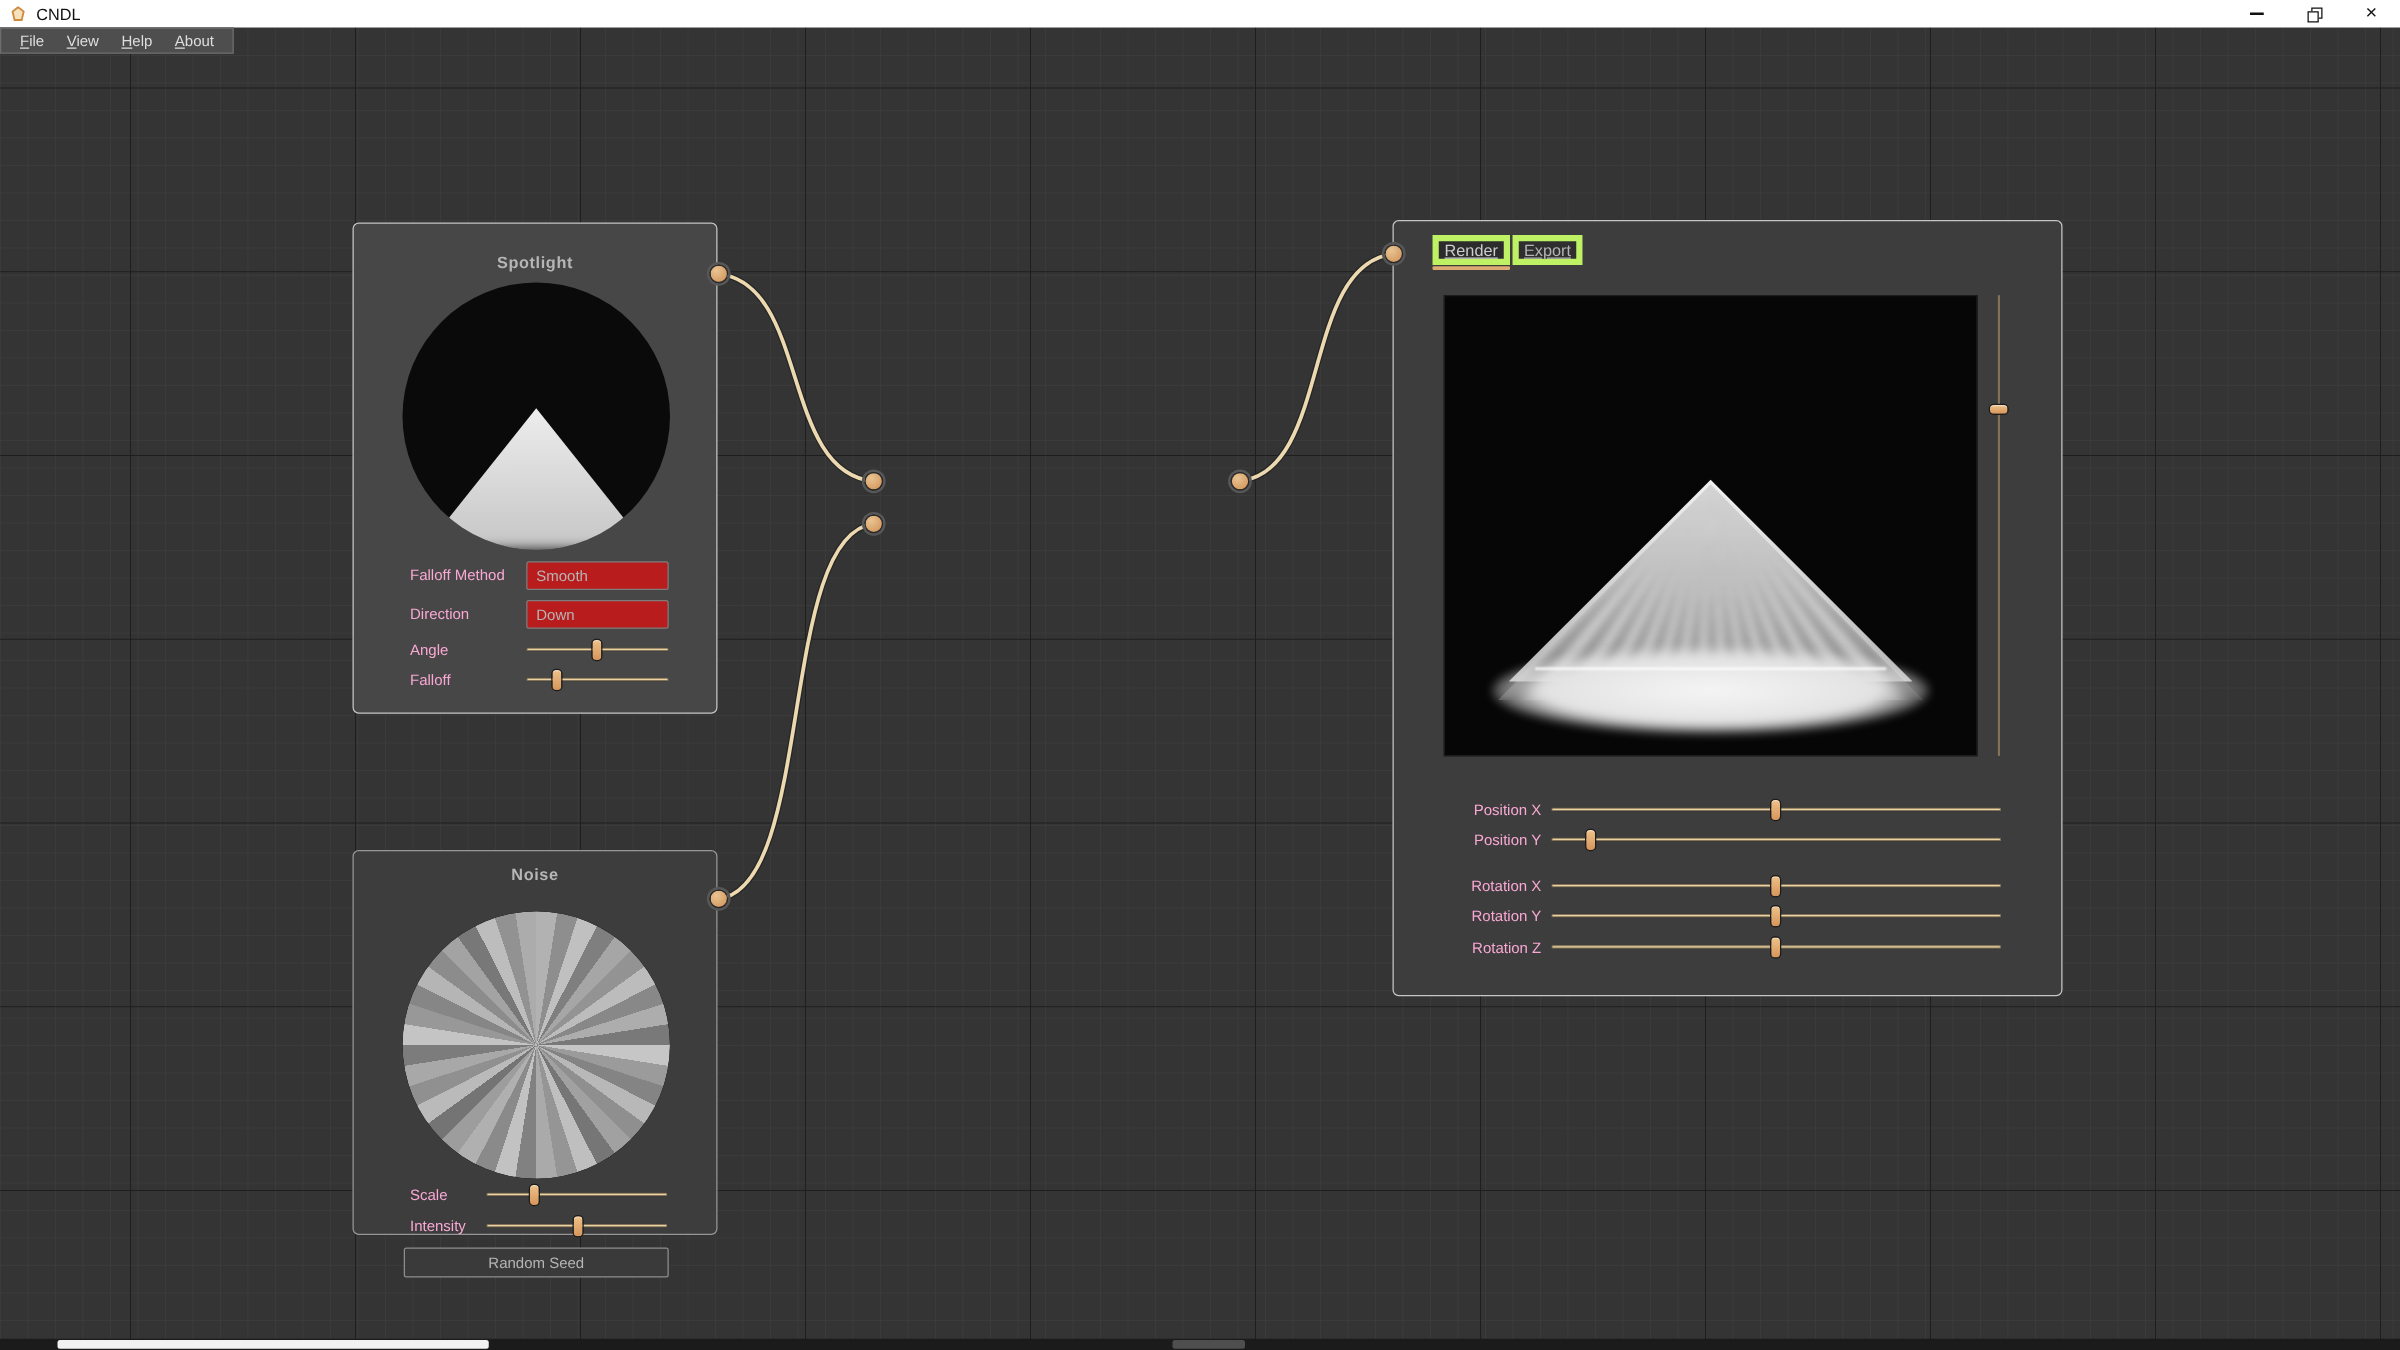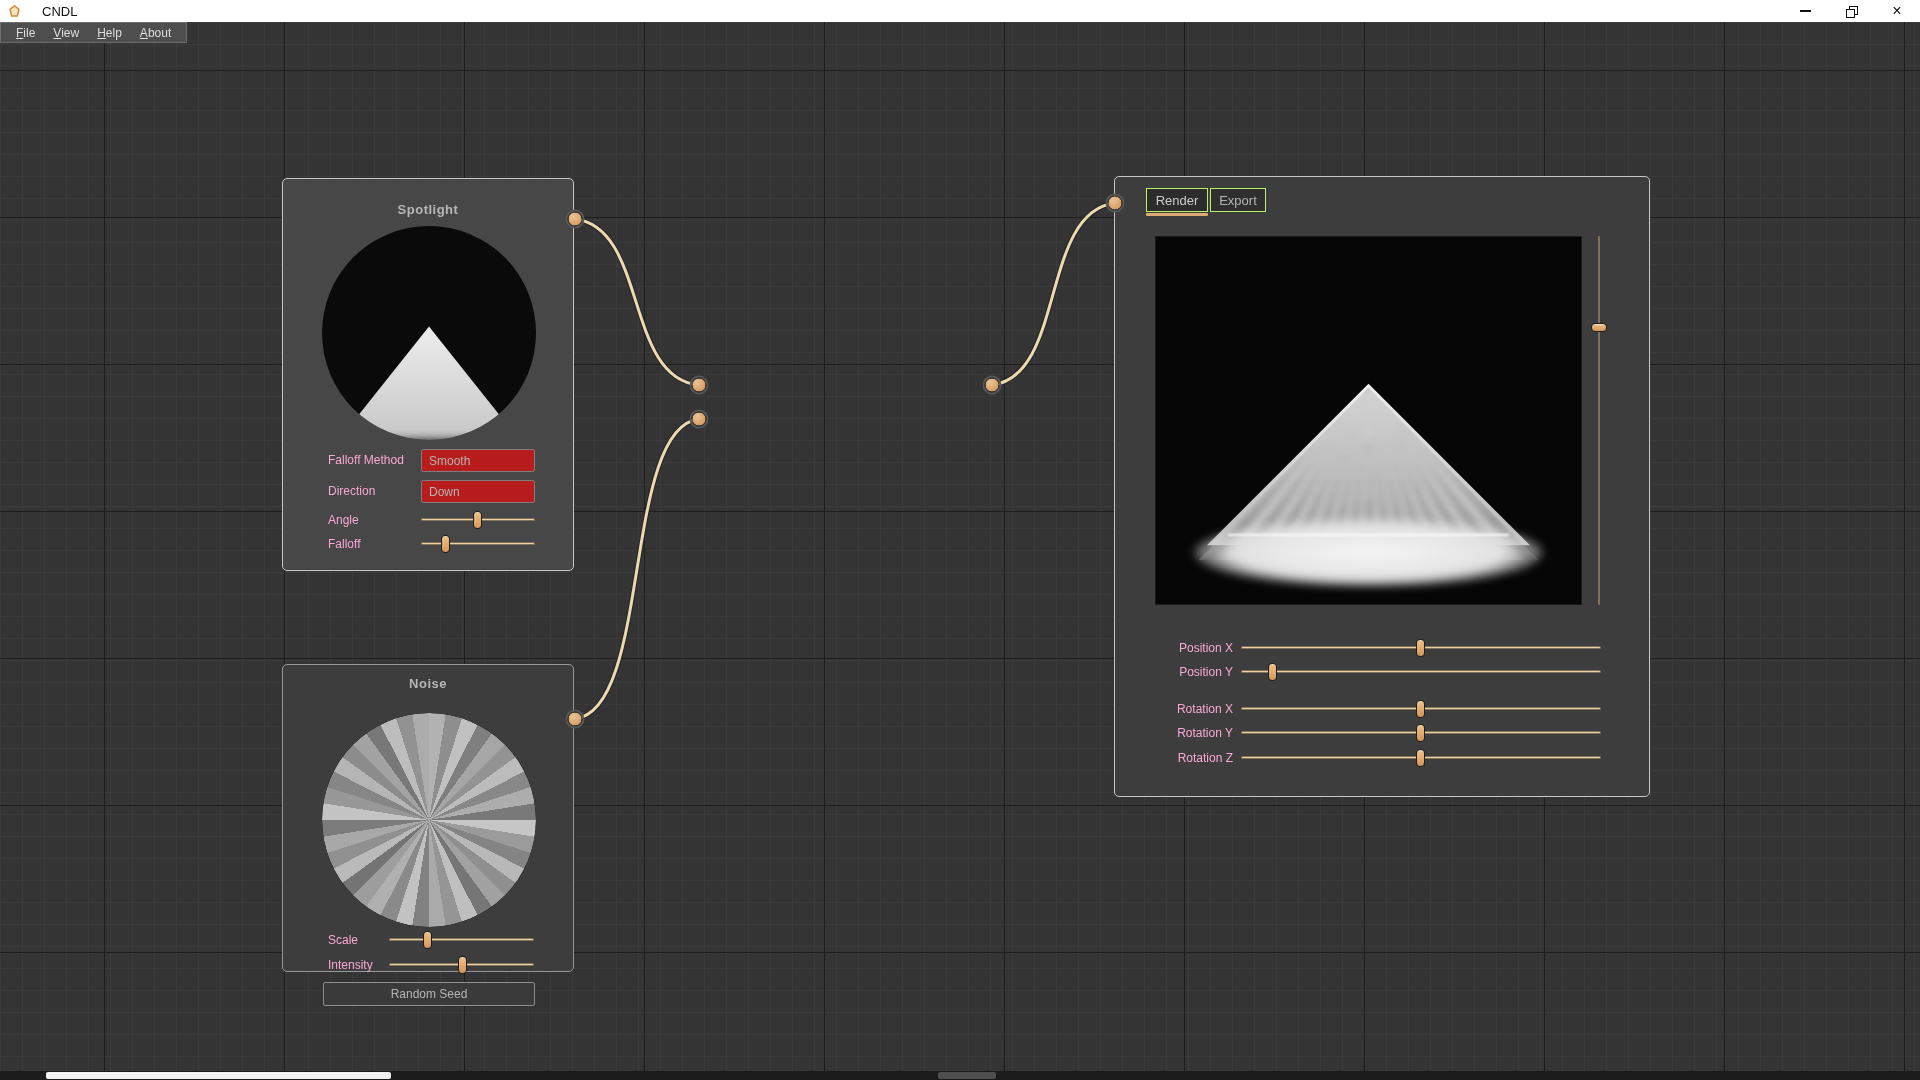--- a/index.html
+++ b/index.html
@@ -11,21 +11,21 @@
     background-image:
       linear-gradient(to bottom,#1e1e1e 1px,transparent 1px),
       linear-gradient(to right,#1e1e1e 1px,transparent 1px),
       linear-gradient(to bottom,#3b3b3b 1px,transparent 1px),
       linear-gradient(to right,#3b3b3b 1px,transparent 1px);
     background-size:180px 147px,180px 147px,22px 22px,22px 22px;
     background-position:104px 70px,104px 70px,0 0,0 0;}
 
   
   #titlebar{position:absolute;left:0;top:0;width:1920px;height:22px;background:#ffffff;z-index:10;
-    display:flex;align-items:center;gap:13px;}
+    display:flex;align-items:center;}
   #titlebar .logo{margin-left:8px;display:flex;align-items:center;}
   #titlebar .title{margin-left:8px;font-size:13px;color:#111;}
   #win-buttons{margin-left:auto;display:flex;height:100%;}
   .win-btn{width:46px;height:100%;display:flex;align-items:center;justify-content:center;cursor:default;}
   .min-glyph{width:11px;height:2px;background:#111;}
   .restore-glyph{position:relative;width:11px;height:11px;}
   .restore-glyph::before{content:"";position:absolute;left:3px;top:0;width:7px;height:7px;border:1px solid #111;background:#fff;}
   .restore-glyph::after{content:"";position:absolute;left:0;top:3px;width:7px;height:7px;border:1px solid #111;background:#fff;}
   .close-glyph{font-size:16px;line-height:16px;color:#111;}
 
@@ -64,22 +64,22 @@
   .slider .track{position:absolute;left:0;right:0;top:6px;height:3px;background:#ecd2a2;
     border:1px solid rgba(0,0,0,.45);border-radius:2px;}
   .slider .handle{position:absolute;top:-1px;width:9px;height:18px;margin-left:-5px;border-radius:4px;
     background:linear-gradient(#eec289,#d6955a);border:1px solid #1d1d1d;
     box-shadow:inset 0 1px 0 rgba(255,255,255,.45);}
   .slider.v{width:16px;}
   .slider.v .track{left:7px;top:0;bottom:0;right:auto;width:2px;height:auto;}
   .slider.v .handle{left:0;width:16px;height:9px;margin-left:0;margin-top:-5px;border-radius:4px;}
 
   
-  .tab{position:absolute;height:24px;background:#2c2c2c;border:1px solid #bef264;color:#cdcdcd;
-    font-size:13px;display:flex;align-items:center;justify-content:center;cursor:default;}
+  .tab{position:absolute;height:24px;background:#2c2c2c;border:5px solid #bef264;color:#cdcdcd;
+    font-size:13px;display:flex;align-items:center;justify-content:center;cursor:default;text-decoration:underline;}
   .tab.inactive{color:#b4b4b4;background:#2f2f2f;}
   .tab-underline{position:absolute;height:3px;background:#dcab74;border-radius:1px;}
   .render-preview{position:absolute;background:#060606;border:1px solid #1c1c1c;overflow:hidden;}
   .cone-r{position:absolute;inset:0;background:linear-gradient(180deg,#f2f2f2 40%,#b5b5b5 85%);
     clip-path:polygon(50% 40%,88% 84%,12% 84%);filter:blur(6px);}
   .cone-rays{position:absolute;inset:0;opacity:.45;
     background:repeating-conic-gradient(from 157deg at 50% 40%,rgba(255,255,255,.5) 0deg 3deg,rgba(0,0,0,.55) 3deg 6deg);
     clip-path:polygon(50% 41%,90% 88%,10% 88%);filter:blur(4px);}
   .floor-glow{position:absolute;left:9%;top:76.5%;width:82%;height:19%;border-radius:50%;
     background:radial-gradient(ellipse at 50% 50%,#f5f5f5 0%,#e2e2e2 55%,rgba(20,20,20,0) 78%);filter:blur(4px);}
@@ -126,21 +126,21 @@
       <div class="track"></div>
       <div class="handle" style="left: 50%;"></div>
     </div>
     <div class="field-label" style="left:45px;top:357px;line-height:16px;">Falloff</div>
     <div class="slider" style="left:138px;top:357px;width:114px;">
       <div class="track"></div>
       <div class="handle" style="left: 22%;"></div>
     </div>
   </div>
 
-  <div class="node" style="left:282px;top:664px;width:292px;height:308px;">
+  <div class="node" style="left:282px;top:680px;width:292px;height:308px;">
     <div class="node-title" style="top:11px;">Noise</div>
     <div class="preview-circle" style="left:39px;top:48px;">
       <div class="noise-wheel" style="background: conic-gradient(rgb(178, 178, 178) 0deg, rgb(178, 178, 178) 9deg, rgb(142, 142, 142) 9deg, rgb(142, 142, 142) 18deg, rgb(192, 192, 192) 18deg, rgb(192, 192, 192) 27deg, rgb(127, 127, 127) 27deg, rgb(127, 127, 127) 36deg, rgb(166, 166, 166) 36deg, rgb(166, 166, 166) 45deg, rgb(147, 147, 147) 45deg, rgb(147, 147, 147) 54deg, rgb(188, 188, 188) 54deg, rgb(188, 188, 188) 63deg, rgb(136, 136, 136) 63deg, rgb(136, 136, 136) 72deg, rgb(173, 173, 173) 72deg, rgb(173, 173, 173) 81deg, rgb(121, 121, 121) 81deg, rgb(121, 121, 121) 90deg, rgb(198, 198, 198) 90deg, rgb(198, 198, 198) 99deg, rgb(155, 155, 155) 99deg, rgb(155, 155, 155) 108deg, rgb(132, 132, 132) 108deg, rgb(132, 132, 132) 117deg, rgb(184, 184, 184) 117deg, rgb(184, 184, 184) 126deg, rgb(143, 143, 143) 126deg, rgb(143, 143, 143) 135deg, rgb(161, 161, 161) 135deg, rgb(161, 161, 161) 144deg, rgb(118, 118, 118) 144deg, rgb(118, 118, 118) 153deg, rgb(191, 191, 191) 153deg, rgb(191, 191, 191) 162deg, rgb(149, 149, 149) 162deg, rgb(149, 149, 149) 171deg, rgb(170, 170, 170) 171deg, rgb(170, 170, 170) 180deg, rgb(129, 129, 129) 180deg, rgb(129, 129, 129) 189deg, rgb(194, 194, 194) 189deg, rgb(194, 194, 194) 198deg, rgb(138, 138, 138) 198deg, rgb(138, 138, 138) 207deg, rgb(176, 176, 176) 207deg, rgb(176, 176, 176) 216deg, rgb(157, 157, 157) 216deg, rgb(157, 157, 157) 225deg, rgb(116, 116, 116) 225deg, rgb(116, 116, 116) 234deg, rgb(186, 186, 186) 234deg, rgb(186, 186, 186) 243deg, rgb(144, 144, 144) 243deg, rgb(144, 144, 144) 252deg, rgb(168, 168, 168) 252deg, rgb(168, 168, 168) 261deg, rgb(124, 124, 124) 261deg, rgb(124, 124, 124) 270deg, rgb(196, 196, 196) 270deg, rgb(196, 196, 196) 279deg, rgb(152, 152, 152) 279deg, rgb(152, 152, 152) 288deg, rgb(134, 134, 134) 288deg, rgb(134, 134, 134) 297deg, rgb(181, 181, 181) 297deg, rgb(181, 181, 181) 306deg, rgb(140, 140, 140) 306deg, rgb(140, 140, 140) 315deg, rgb(163, 163, 163) 315deg, rgb(163, 163, 163) 324deg, rgb(120, 120, 120) 324deg, rgb(120, 120, 120) 333deg, rgb(189, 189, 189) 333deg, rgb(189, 189, 189) 342deg, rgb(146, 146, 146) 342deg, rgb(146, 146, 146) 351deg, rgb(172, 172, 172) 351deg, rgb(172, 172, 172) 360deg);"></div>
     </div>
     <div class="field-label" style="left:45px;top:267px;line-height:16px;">Scale</div>
     <div class="slider" style="left:106px;top:267px;width:145px;">
       <div class="track"></div>
       <div class="handle" style="left: 27%;"></div>
     </div>
     <div class="field-label" style="left:45px;top:292px;line-height:16px;">Intensity</div>

